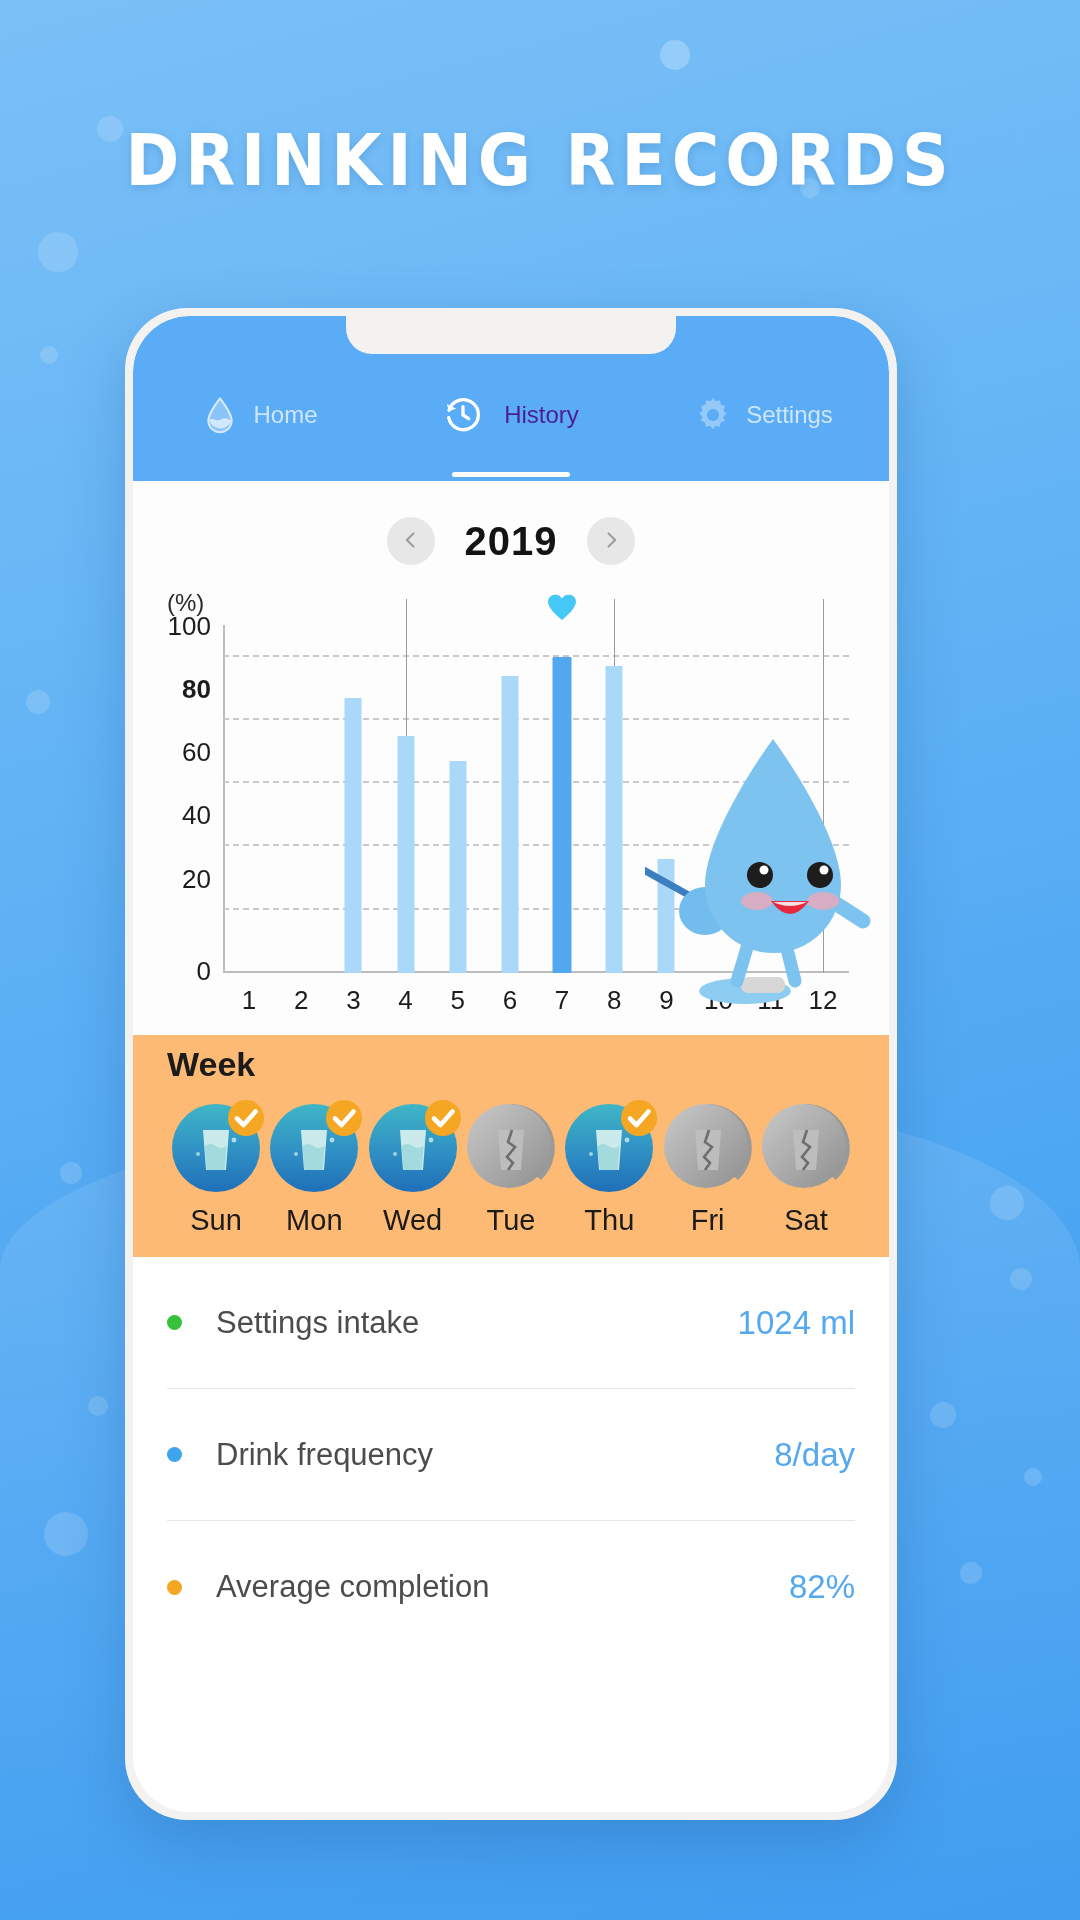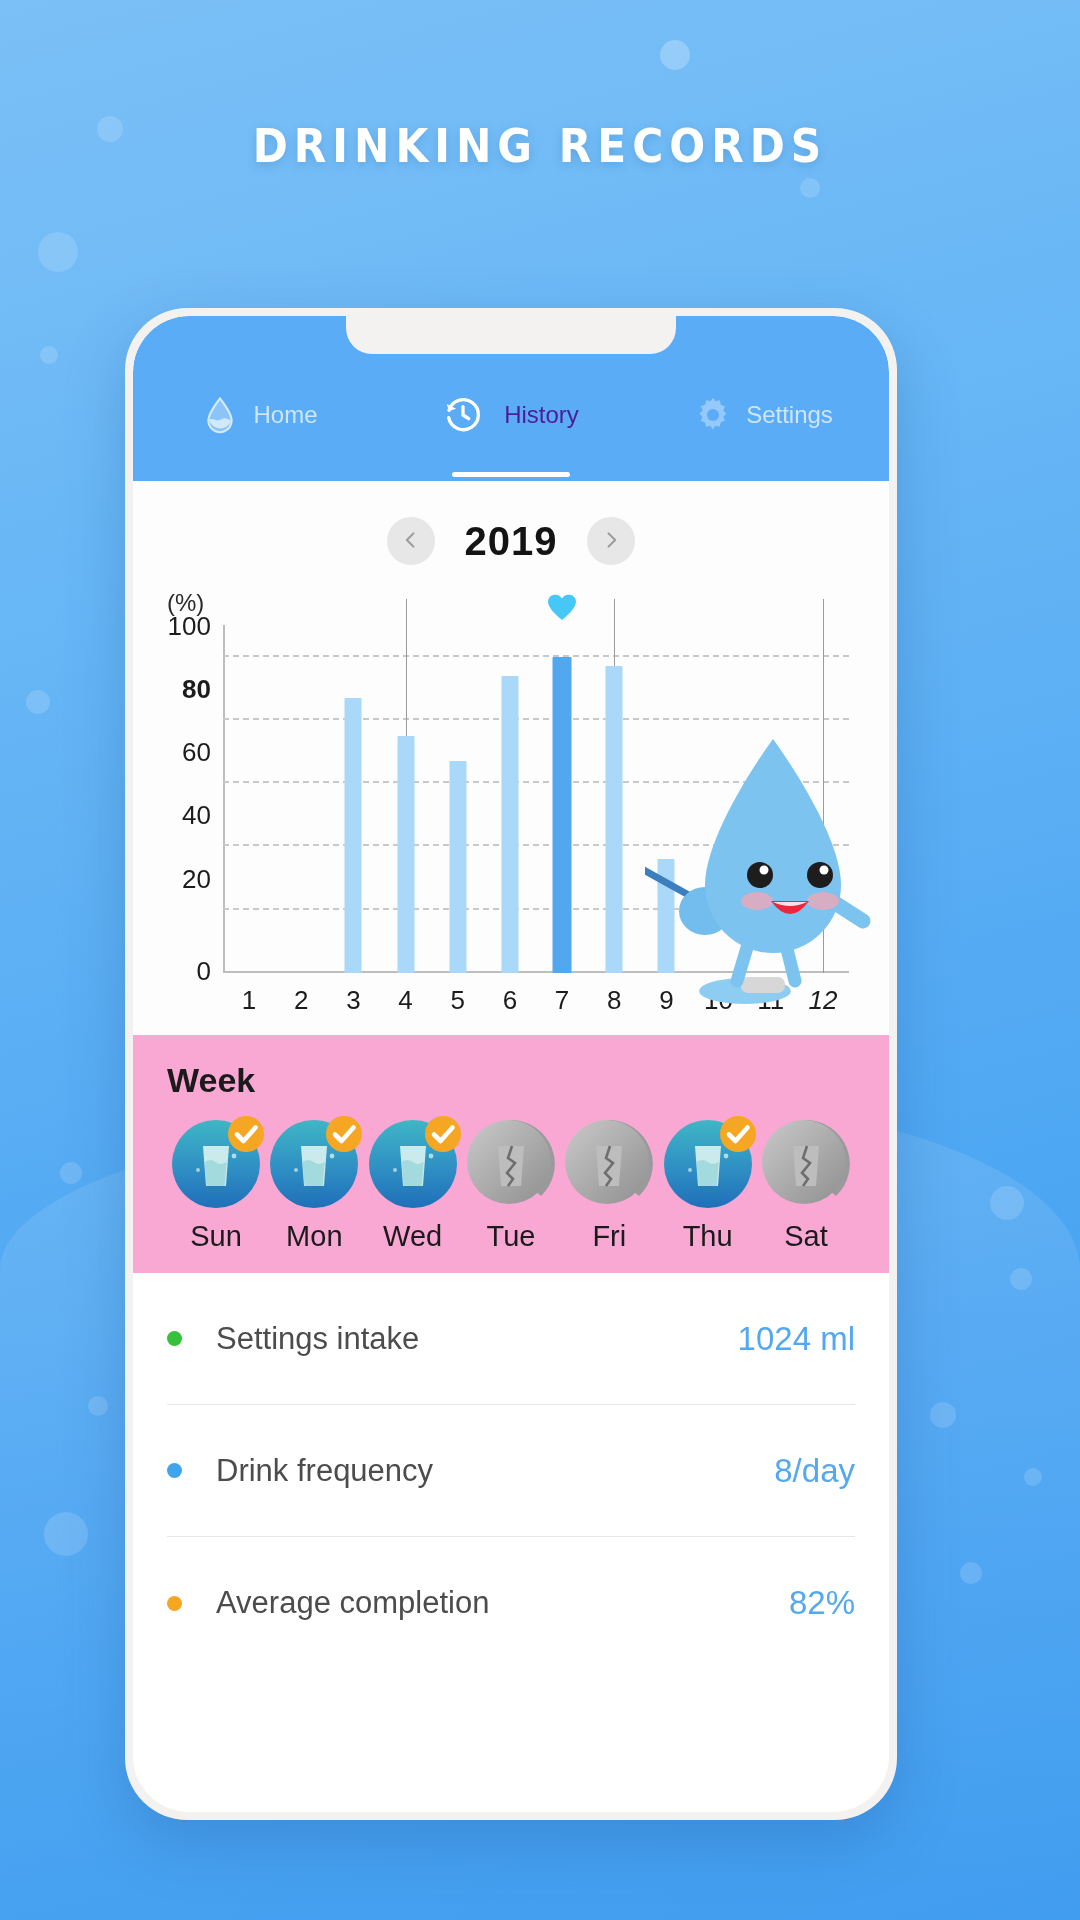--- a/index.html
+++ b/index.html
@@ -14,21 +14,21 @@
     background:linear-gradient(180deg, rgba(255,255,255,0.10) 0%, rgba(255,255,255,0.02) 100%);
     border-radius:60% 40% 0 0 / 170px 170px 0 0;
     pointer-events:none;
   }
   .bubble { position:absolute; border-radius:50%; background:rgba(255,255,255,0.24); }
   .bubble.dim { background:rgba(255,255,255,0.15); }
 
   .page-title {
     position:absolute; top:118px; left:0; right:0;
     text-align:center; color:#fff;
-    font-size:47px; font-weight:bold; letter-spacing:6px;
+    font-size:72px; font-weight:bold; letter-spacing:6px;
     font-family:"DejaVu Sans Condensed","Liberation Sans", sans-serif;
     text-shadow:0 3px 10px rgba(40,110,180,0.28);
   }
 
   
   .phone {
     position:absolute; left:125px; top:308px;
     width:772px; height:1512px;
     background:#f3f2f0;
     border-radius:62px;
@@ -75,21 +75,21 @@
   .gridline { position:absolute; left:0; right:0; border-top:2px dashed #c9c9c9; }
   .vline { position:absolute; top:-26px; bottom:0; width:1px; background:#9b9b9b; }
   .bar { position:absolute; bottom:0; width:17px; border-radius:1px; background:#a9d8f8; transform:translateX(-50%); }
   .bar.hl { background:#52a8ef; width:19px; }
   .heart { position:absolute; transform:translate(-50%,-100%); width:30px; height:28px; }
   .xtick { position:absolute; top:100%; margin-top:12px; transform:translateX(-50%); font-size:26px; color:#1c1c1c; }
   .zero-label { position:absolute; right:100%; margin-right:12px; bottom:-14px; font-size:26px; color:#1c1c1c; }
   .mascot { position:absolute; right:-14px; bottom:0px; width:230px; height:300px; pointer-events:none; }
 
   
-  .week-card { background:#f9a8d4; padding:26px 34px 20px; }
+  .week-card { background:#fdba74; padding:10px 34px 20px; }
   .week-title { font-size:34px; font-weight:bold; color:#1b1b1b; margin-bottom:18px; }
   .week-row { display:flex; justify-content:space-between; }
   .day { width:98px; text-align:center; }
   .day-icon { position:relative; width:92px; height:92px; margin:0 auto 10px; }
   .day-label { font-size:29px; color:#1b1b1b; }
 
   
   .stats { background:#fff; padding:0 34px; }
   .stat-row { display:flex; align-items:center; height:132px; border-bottom:1px solid #e6e6e6; }
   .stat-row:last-child { border-bottom:none; }
@@ -212,21 +212,21 @@
             <div class="bar" title="6: 94%" style="left: 45.8333%; height: 85.4545%;"></div>
             <div class="xtick" style="left: 45.8333%;">6</div>
             <div class="bar hl" title="7: 100%" style="left: 54.1667%; height: 90.9091%;"></div>
             <div class="xtick" style="left: 54.1667%;">7</div>
             <div class="bar" title="8: 97%" style="left: 62.5%; height: 88.1818%;"></div>
             <div class="xtick" style="left: 62.5%;">8</div>
             <div class="bar" title="9: 36%" style="left: 70.8333%; height: 32.7273%;"></div>
             <div class="xtick" style="left: 70.8333%;">9</div>
             <div class="xtick" style="left: 79.1667%;">10</div>
             <div class="xtick" style="left: 87.5%;">11</div>
-            <div class="xtick" style="left: 95.8333%; font-style: italic;">12</div>
+            <div class="xtick" style="left: 95.8333%;">12</div>
             <svg viewBox="0 0 32 30" class="heart" style="left: 54.1667%; bottom: calc(90.9091% + 8px);">
               <path d="M16 29 C4 19 1 13 1 9 A8 8 0 0 1 16 6 A8 8 0 0 1 31 9 C31 13 28 19 16 29 Z" fill="#45c8f5"></path>
             </svg>
           </div>
         <svg class="mascot" viewBox="0 0 230 300">
           <line x1="-50" y1="118" x2="58" y2="178" stroke="#3c7fbe" stroke-width="7" stroke-linecap="round"></line>
           <ellipse cx="60" cy="186" rx="26" ry="24" fill="#72bdee"></ellipse>
           <path d="M128 14 C128 14 60 106 60 160 a68 68 0 0 0 136 0 C196 106 128 14 128 14 Z" fill="#7cc3f0"></path>
           <ellipse cx="100" cy="266" rx="46" ry="13" fill="#8ecdf2"></ellipse>
           <rect x="96" y="252" width="44" height="16" rx="7" fill="#d7d7d7"></rect>
@@ -320,55 +320,55 @@
                 <path d="M46 2 a44 44 0 0 1 30 76 l-14 -12 l10 -12 l-16 -6 l12 -16 l-22 -4 Z" fill="#9a9a9a"></path>
                 <circle cx="44" cy="44" r="42" fill="url(#gbTue)"></circle>
                 <path d="M33 28 h26 l-3 40 h-20 z" fill="#bdbdbd"></path>
                 <path d="M47 28 l-4 12 l7 5 l-8 10 l6 6 l-5 7" fill="none" stroke="#6e6e6e" stroke-width="2.6"></path>
               </svg></div>
             <div class="day-label">Tue</div>
           </div>
           <div class="day">
             <div class="day-icon"><svg viewBox="0 0 92 92" width="92" height="92">
                 <defs>
-                  <linearGradient id="gbFri" x1="0" y1="0" x2="1" y2="1">
-                    <stop offset="0%" stop-color="#c9c9c9"></stop>
-                    <stop offset="100%" stop-color="#8f8f8f"></stop>
-                  </linearGradient>
-                </defs>
-                <path d="M46 2 a44 44 0 0 1 30 76 l-14 -12 l10 -12 l-16 -6 l12 -16 l-22 -4 Z" fill="#9a9a9a"></path>
-                <circle cx="44" cy="44" r="42" fill="url(#gbFri)"></circle>
-                <path d="M33 28 h26 l-3 40 h-20 z" fill="#bdbdbd"></path>
-                <path d="M47 28 l-4 12 l7 5 l-8 10 l6 6 l-5 7" fill="none" stroke="#6e6e6e" stroke-width="2.6"></path>
-              </svg></div>
-            <div class="day-label">Fri</div>
-          </div>
-          <div class="day">
-            <div class="day-icon"><svg viewBox="0 0 92 92" width="92" height="92">
-                <defs>
                   <linearGradient id="gwThu" x1="0" y1="0" x2="0" y2="1">
                     <stop offset="0%" stop-color="#3fb6c6"></stop>
                     <stop offset="55%" stop-color="#2f8fc4"></stop>
                     <stop offset="100%" stop-color="#1f6fb8"></stop>
                   </linearGradient>
                 </defs>
                 <circle cx="46" cy="46" r="44" fill="url(#gwThu)"></circle>
                 <path d="M33 28 h26 l-3 40 h-20 z" fill="#d8f1ee" opacity="0.92"></path>
                 <path d="M34.6 44 q6 -4 11 0 t11 0 l-2 24 h-18 z" fill="#9fd9dc" opacity="0.95"></path>
                 <circle cx="64" cy="38" r="2.4" fill="#cdeef0" opacity="0.8"></circle>
                 <circle cx="28" cy="52" r="2" fill="#cdeef0" opacity="0.7"></circle>
               </svg><svg viewBox="0 0 40 40" width="40" height="40" style="position:absolute;right:-4px;top:-4px;">
                 <circle cx="20" cy="20" r="18" fill="#f5a623"></circle>
                 <path d="M11 20.5 L17.5 27 L29.5 13.5" fill="none" stroke="#fff" stroke-width="4.6" stroke-linecap="round" stroke-linejoin="round"></path>
               </svg></div>
             <div class="day-label">Thu</div>
           </div>
           <div class="day">
             <div class="day-icon"><svg viewBox="0 0 92 92" width="92" height="92">
                 <defs>
+                  <linearGradient id="gbFri" x1="0" y1="0" x2="1" y2="1">
+                    <stop offset="0%" stop-color="#c9c9c9"></stop>
+                    <stop offset="100%" stop-color="#8f8f8f"></stop>
+                  </linearGradient>
+                </defs>
+                <path d="M46 2 a44 44 0 0 1 30 76 l-14 -12 l10 -12 l-16 -6 l12 -16 l-22 -4 Z" fill="#9a9a9a"></path>
+                <circle cx="44" cy="44" r="42" fill="url(#gbFri)"></circle>
+                <path d="M33 28 h26 l-3 40 h-20 z" fill="#bdbdbd"></path>
+                <path d="M47 28 l-4 12 l7 5 l-8 10 l6 6 l-5 7" fill="none" stroke="#6e6e6e" stroke-width="2.6"></path>
+              </svg></div>
+            <div class="day-label">Fri</div>
+          </div>
+          <div class="day">
+            <div class="day-icon"><svg viewBox="0 0 92 92" width="92" height="92">
+                <defs>
                   <linearGradient id="gbSat" x1="0" y1="0" x2="1" y2="1">
                     <stop offset="0%" stop-color="#c9c9c9"></stop>
                     <stop offset="100%" stop-color="#8f8f8f"></stop>
                   </linearGradient>
                 </defs>
                 <path d="M46 2 a44 44 0 0 1 30 76 l-14 -12 l10 -12 l-16 -6 l12 -16 l-22 -4 Z" fill="#9a9a9a"></path>
                 <circle cx="44" cy="44" r="42" fill="url(#gbSat)"></circle>
                 <path d="M33 28 h26 l-3 40 h-20 z" fill="#bdbdbd"></path>
                 <path d="M47 28 l-4 12 l7 5 l-8 10 l6 6 l-5 7" fill="none" stroke="#6e6e6e" stroke-width="2.6"></path>
               </svg></div>

